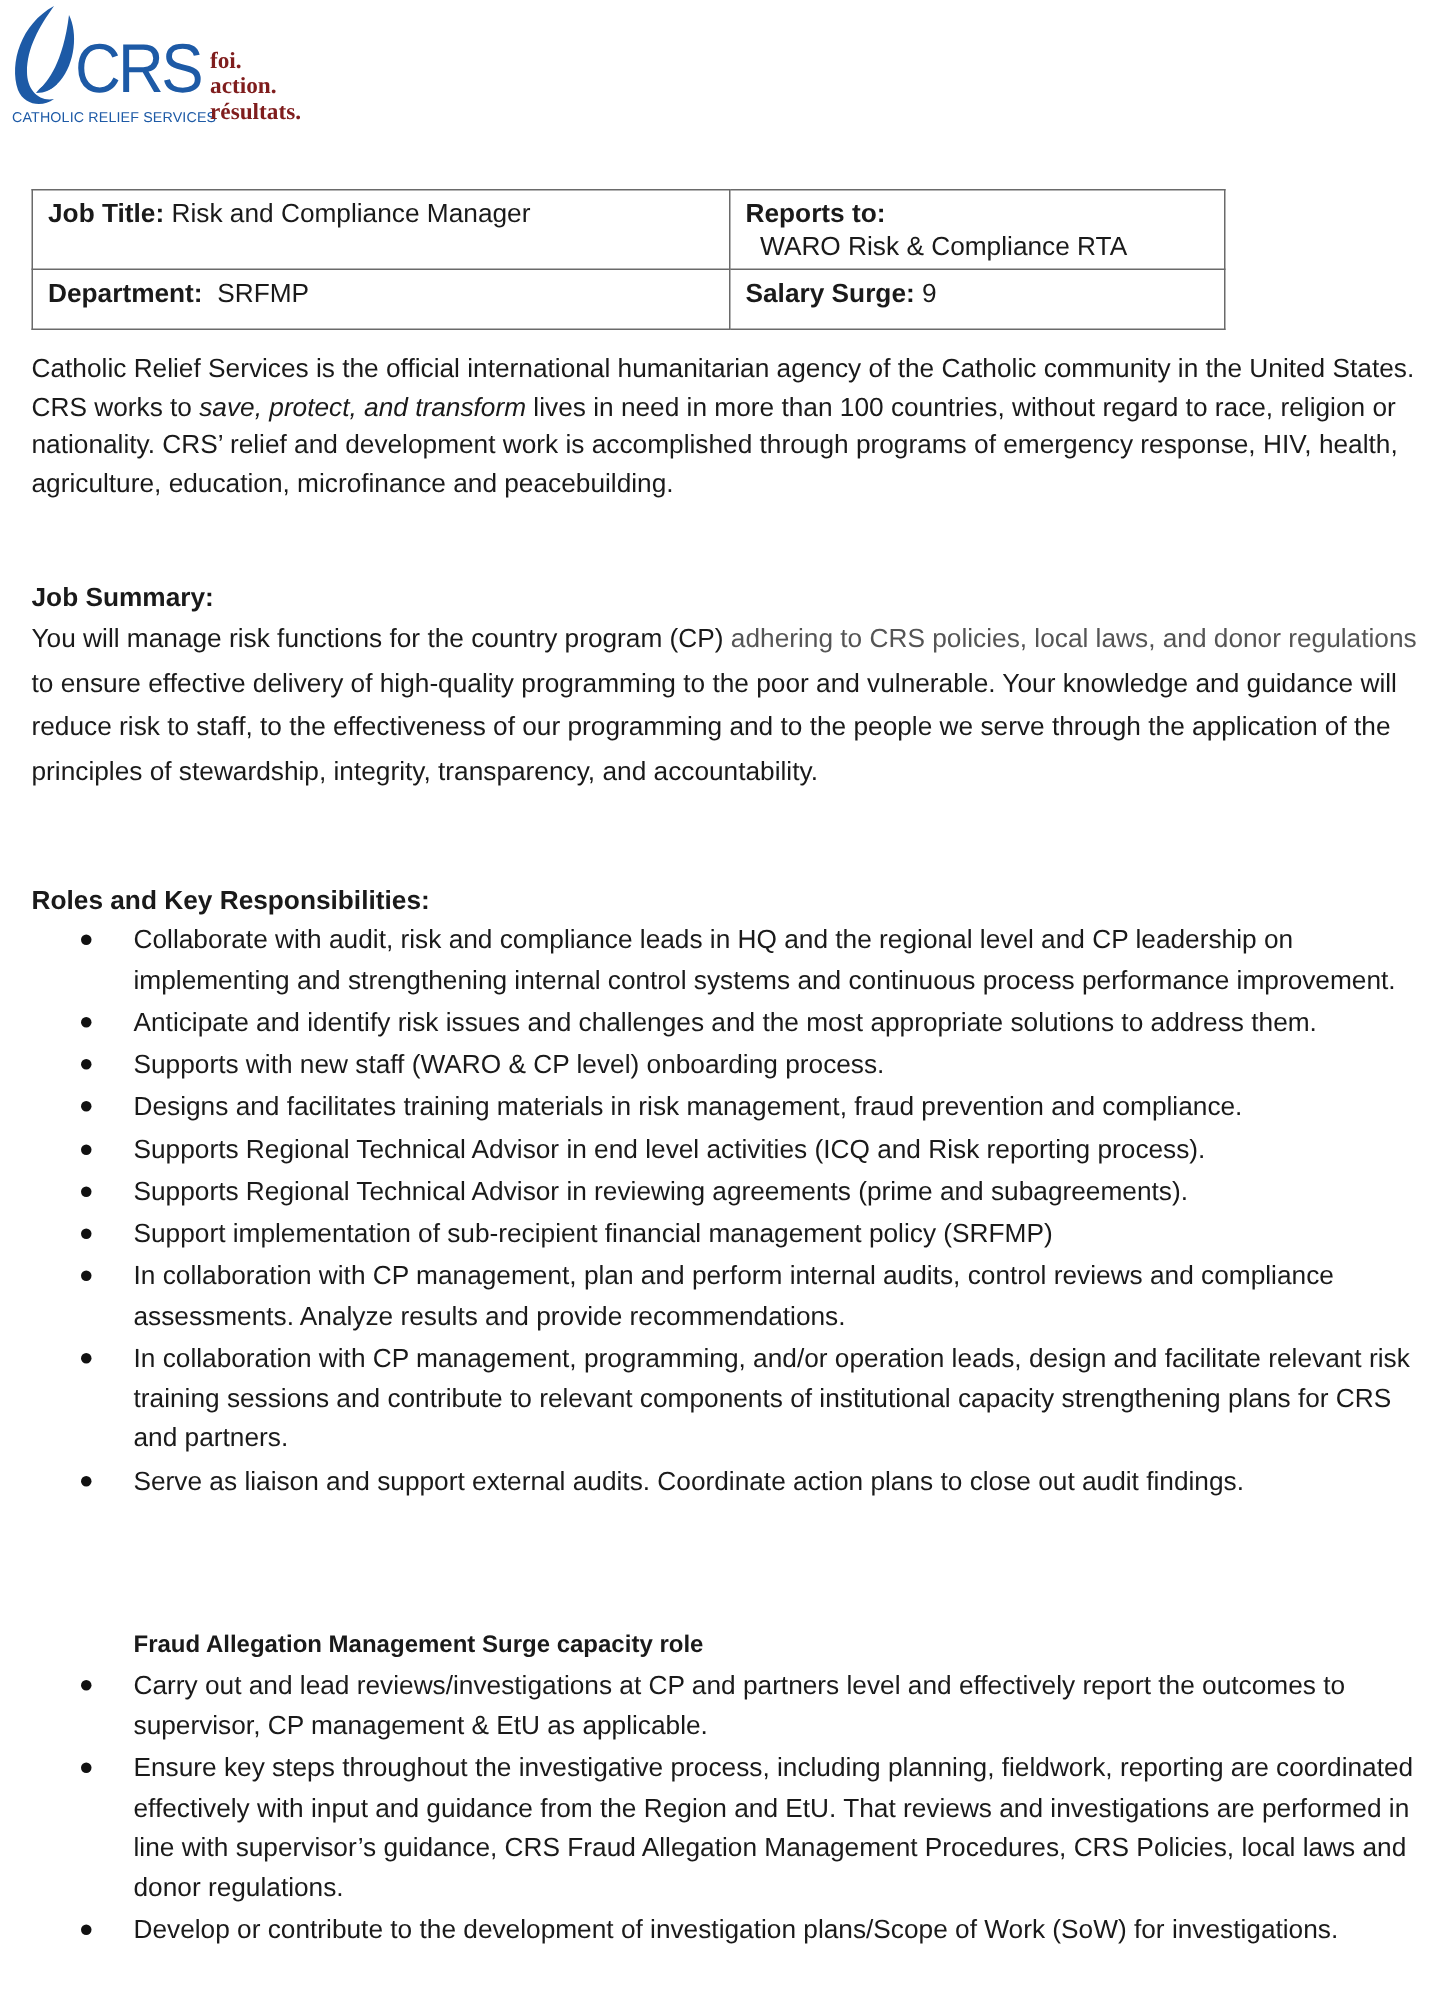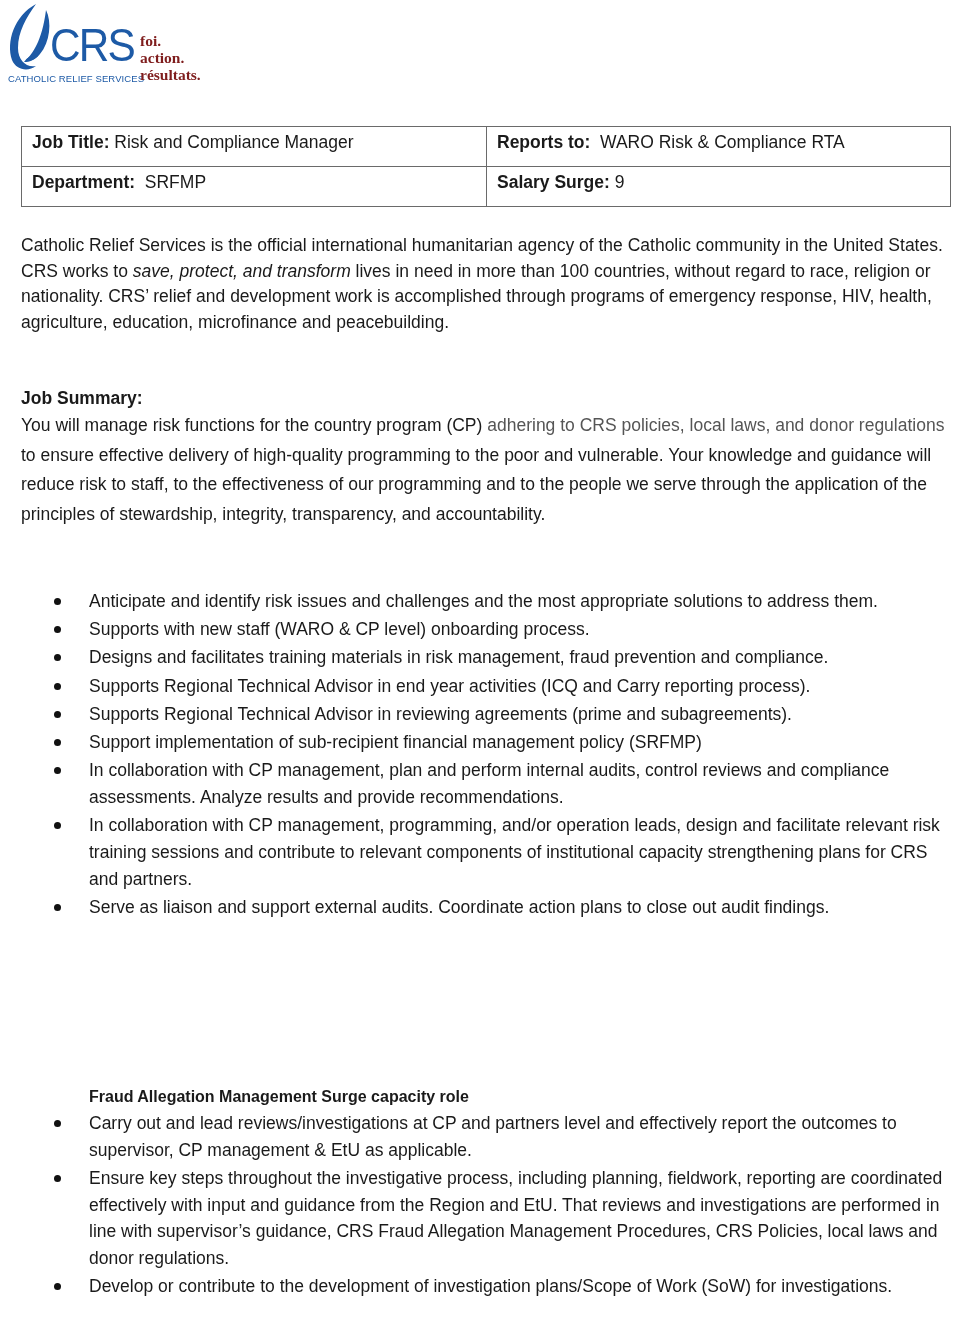--- a/index.html
+++ b/index.html
@@ -6,21 +6,21 @@
   html, body { width: 960px; height: 1340px; background: #ffffff; overflow: hidden; }
   body { position: relative; font-family: "Liberation Sans", "DejaVu Sans", sans-serif; color: #1a1a1a; font-size: 17.5px; }
 
   .logo { position: absolute; left: 6px; top: 2px; width: 215px; height: 86px; }
   .logo svg { position: absolute; left: 0; top: 0; }
   .logo .crs-word { position: absolute; left: 44px; top: 20px; font-family: "Liberation Sans", sans-serif; font-size: 46px; font-weight: normal; color: #1d5aa6; letter-spacing: -2px; line-height: 46px; transform: scaleX(0.92); transform-origin: left; }
   .logo .crs-sub { position: absolute; left: 2px; top: 71px; font-family: Liberation Sans, sans-serif; font-size: 9.5px; color: #1d5aa6; letter-spacing: 0.1px; white-space: nowrap; }
   .logo .tagline { position: absolute; left: 134px; top: 30px; font-family: "Liberation Serif", serif; font-weight: bold; font-size: 15.5px; color: #7f1d1d; line-height: 17px; }
   .logo .tagline div { white-space: nowrap; }
 
-  .info-table { position: absolute; left: 21px; top: 126px; width: 930px; border-collapse: collapse; padding-left: 32px; }
+  .info-table { position: absolute; left: 21px; top: 126px; width: 796px; border-collapse: collapse; padding-left: 32px; }
   .info-table td { border: 1.5px solid #6a6a6a; height: 40px; vertical-align: top; padding: 4px 10px; font-size: 17.5px; line-height: 22px; }
   .info-table td.c1 { width: 465px; }
   .info-table b { font-weight: bold; }
 
   .section { position: absolute; left: 21px; width: 925px; }
   .heading { font-weight: bold; font-size: 17.5px; line-height: 25px; }
   .para { font-size: 17.5px; line-height: 25.6px; }
   .para.loose { line-height: 29.5px; }
   .grey { color: #555555; }
 
@@ -63,25 +63,27 @@
 <div class="section" style="top:233px;">
   <div class="para"><span>Catholic Relief Services is the official international humanitarian agency of the Catholic community in the United States. CRS works to </span><i>save, protect, and transform</i><span> lives in need in more than 100 countries, without regard to race, religion or nationality. CRS’ relief and development work is accomplished through programs of emergency response, HIV, health, agriculture, education, microfinance and peacebuilding.</span></div>
 </div>
 
 <div class="section" style="top:386px;">
   <div class="heading">Job Summary:</div>
   <div class="para loose"><span>You will manage risk functions for the country program (CP) </span><span class="grey">adhering to CRS policies, local laws, and donor regulations</span><span> to ensure effective delivery of high-quality programming to the poor and vulnerable.  Your knowledge and guidance will reduce risk to staff, to the effectiveness of our programming and to the people we serve through the application of the principles of stewardship, integrity, transparency, and accountability.</span></div>
 </div>
 
 <div class="section" style="top:588px;">
+  <div class="heading" style="margin-bottom:0px;">Roles and Key Responsibilities:</div>
   <ul class="roles-list">
+    <li><span class="bullet"></span><span>Collaborate with audit, risk and compliance leads in HQ and the regional level and CP leadership on implementing and strengthening internal control systems and continuous process performance improvement.</span></li>
     <li><span class="bullet"></span><span>Anticipate and identify risk issues and challenges and the most appropriate solutions to address them.</span></li>
     <li><span class="bullet"></span><span>Supports with new staff (WARO &amp; CP level) onboarding process.</span></li>
     <li><span class="bullet"></span><span>Designs and facilitates training materials in risk management, fraud prevention and compliance.</span></li>
-    <li><span class="bullet"></span><span>Supports Regional Technical Advisor in end year activities (ICQ and Carry reporting process).</span></li>
+    <li><span class="bullet"></span><span>Supports Regional Technical Advisor in end level activities (ICQ and Risk reporting process).</span></li>
     <li><span class="bullet"></span><span>Supports Regional Technical Advisor in reviewing agreements (prime and subagreements).</span></li>
     <li><span class="bullet"></span><span>Support implementation of sub-recipient financial management policy (SRFMP)</span></li>
     <li><span class="bullet"></span><span>In collaboration with CP management, plan and perform internal audits, control reviews and compliance assessments. Analyze results and provide recommendations.</span></li>
     <li><span class="bullet"></span><span>In collaboration with CP management, programming, and/or operation leads, design and facilitate relevant risk training sessions and contribute to relevant components of institutional capacity strengthening plans for CRS and partners.</span></li>
     <li><span class="bullet"></span><span>Serve as liaison and support external audits. Coordinate action plans to close out audit findings.</span></li>
   </ul>
 </div>
 
 <div class="section" style="top:1084px;">
   <div class="subheading">Fraud Allegation Management Surge capacity role</div>

